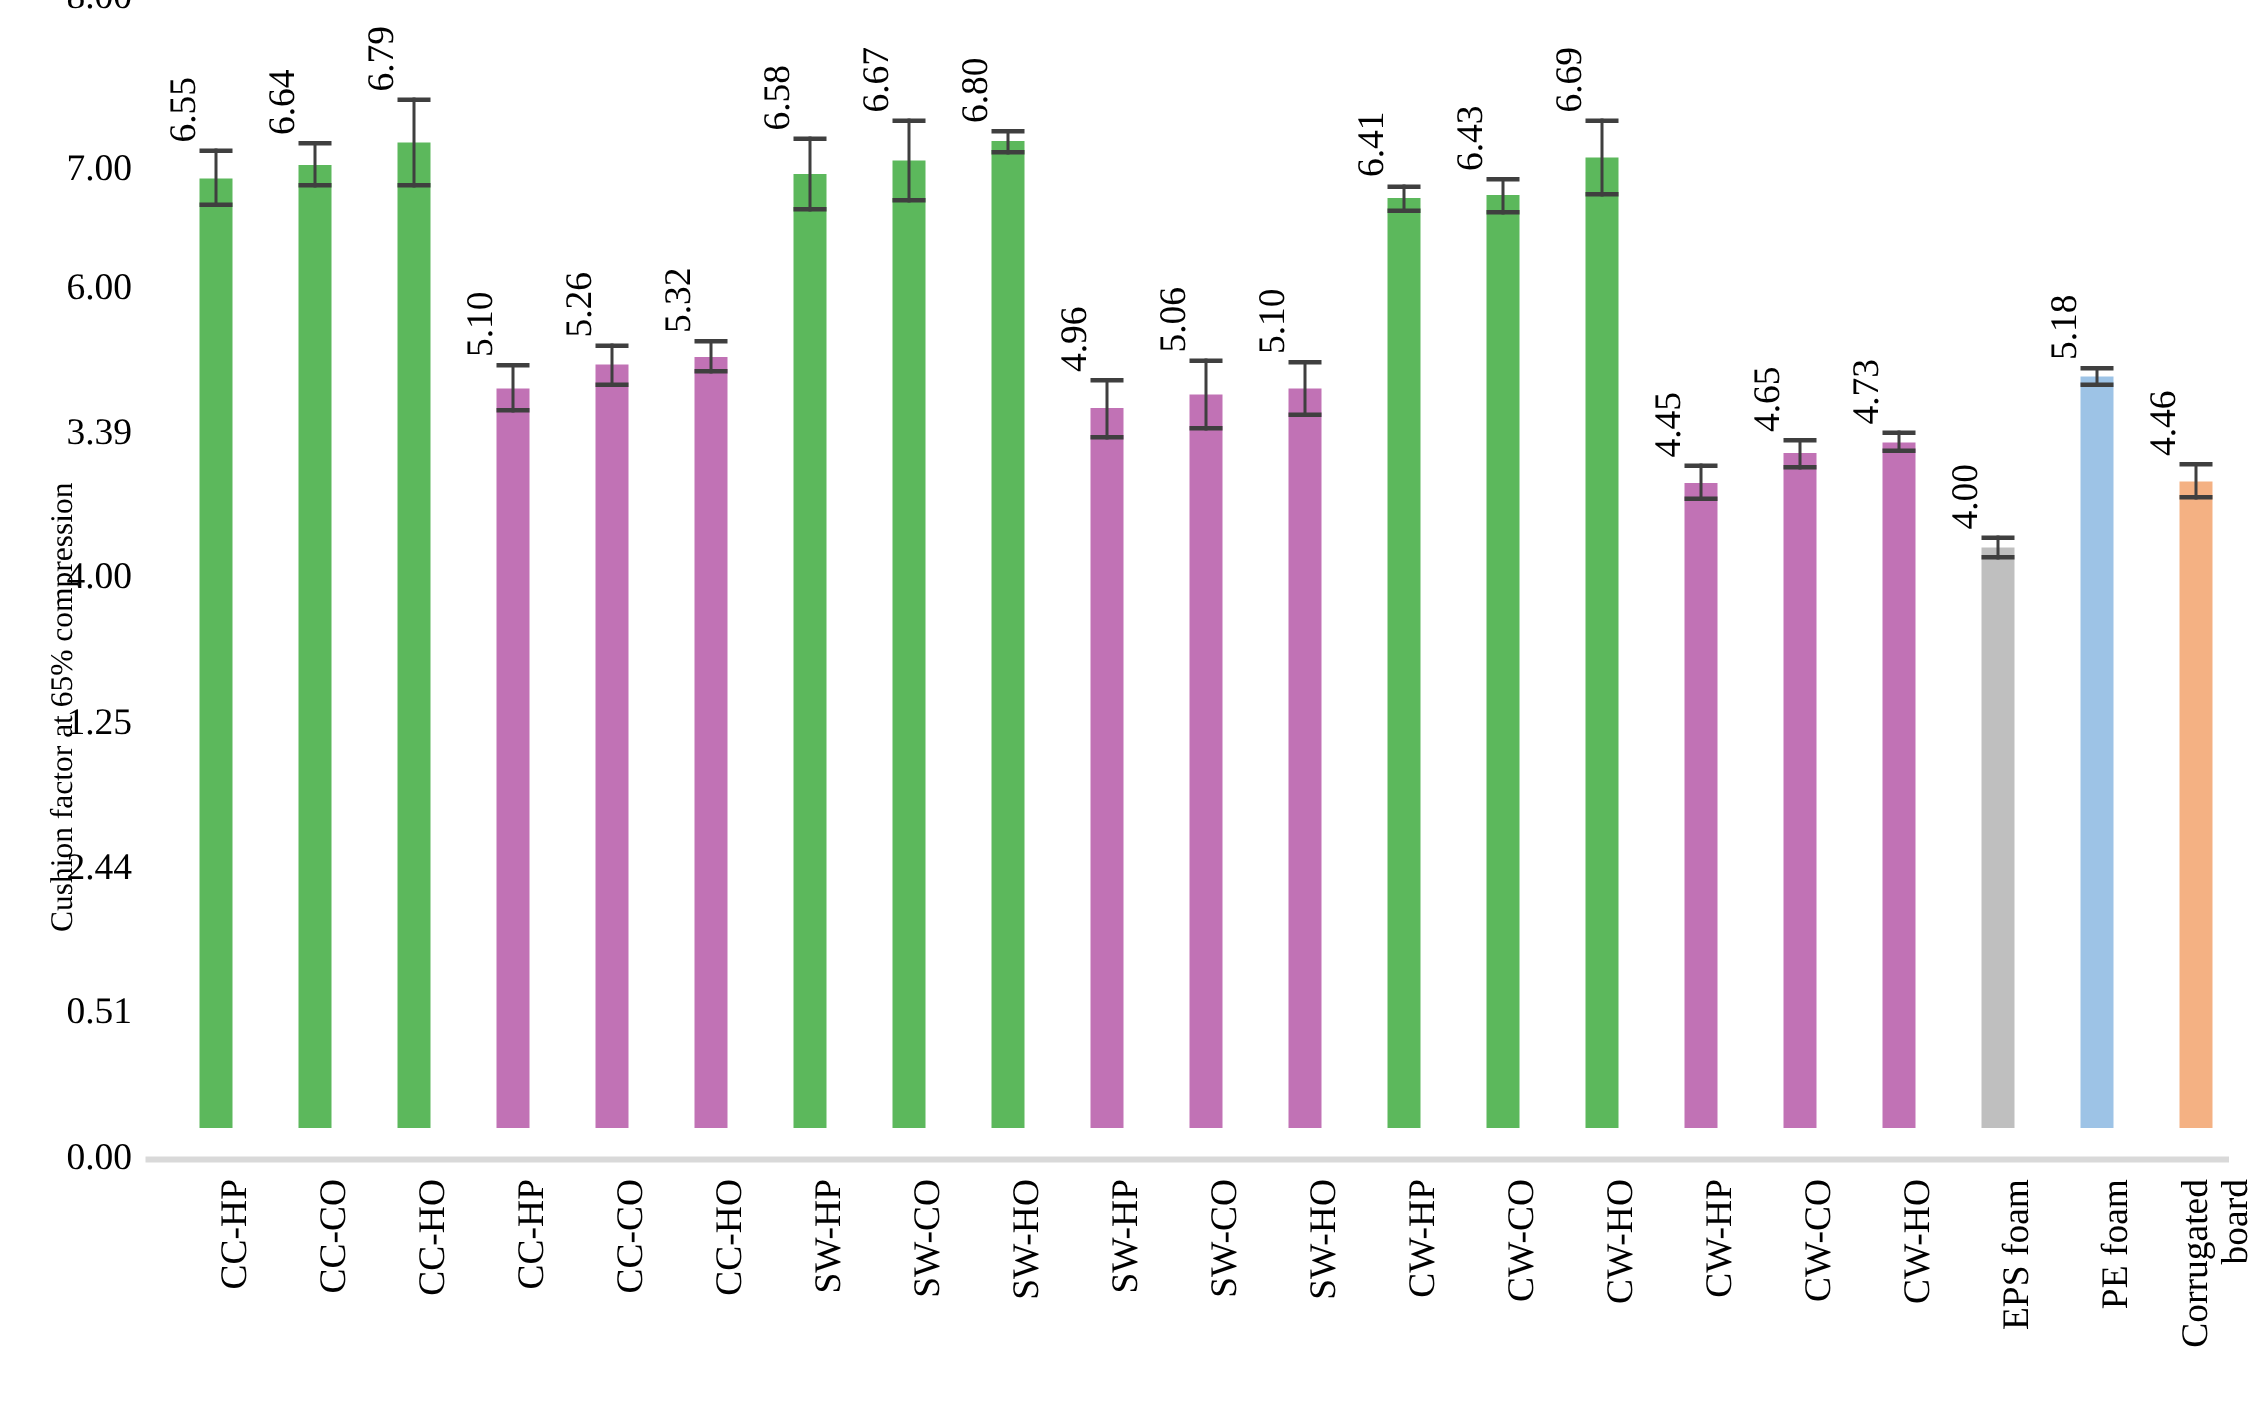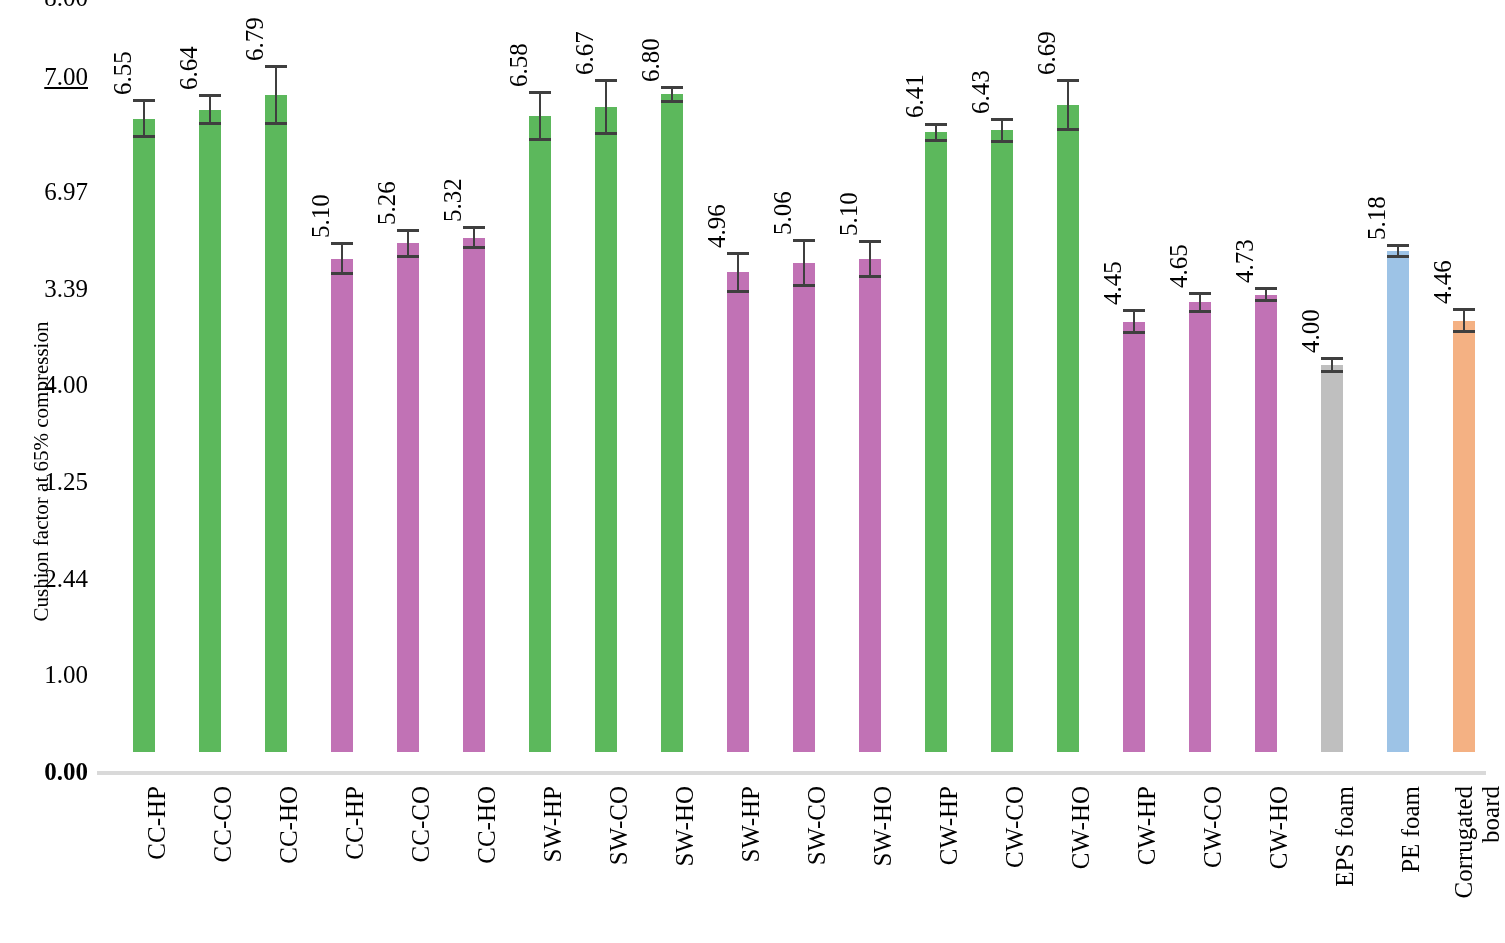--- a/index.html
+++ b/index.html
@@ -123,28 +123,28 @@
 </style>
 </head>
 <body>
 
 <div id="chart-root">
 
   <div class="y-axis-title">Cushion factor at 65% compression</div>
 
   <div id="y-ticks">
       <div class="y-tick" style="top: -14.6px;">8.00</div>
-      <div class="y-tick" style="top: 64px; text-decoration: underline;">7.00</div>
-      <div class="y-tick" style="top: 178.8px;">6.97</div>
+      <div class="y-tick" style="top: 100px;">7.00</div>
+      <div class="y-tick" style="top: 178.8px;">6.00</div>
       <div class="y-tick" style="top: 275.5px;">3.39</div>
       <div class="y-tick" style="top: 372.2px;">4.00</div>
       <div class="y-tick" style="top: 468.9px;">1.25</div>
       <div class="y-tick" style="top: 565.6px;">2.44</div>
-      <div class="y-tick" style="top: 662.3px;">1.00</div>
-      <div class="y-tick" style="top: 759px; font-weight: bold;">0.00</div>
+      <div class="y-tick" style="top: 662.3px;">0.51</div>
+      <div class="y-tick" style="top: 759px;">0.00</div>
     </div>
 
   <div class="plot">
     <div class="baseline"></div>
     <div id="bars">
         <div class="bar-slot" style="left: 14px; height: 790px;">
           <div class="bar" style="height: 633.385px; background: rgb(92, 184, 92); bottom: 19px;"></div>
           <div class="err" style="bottom: 633.045px; height: 38.68px;">
             <div class="err-cap top"></div>
             <div class="err-cap bottom"></div>

